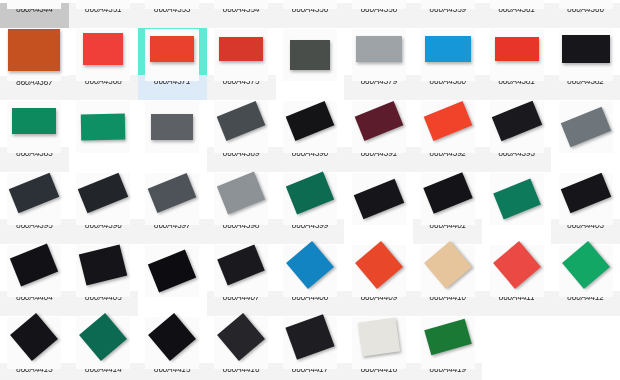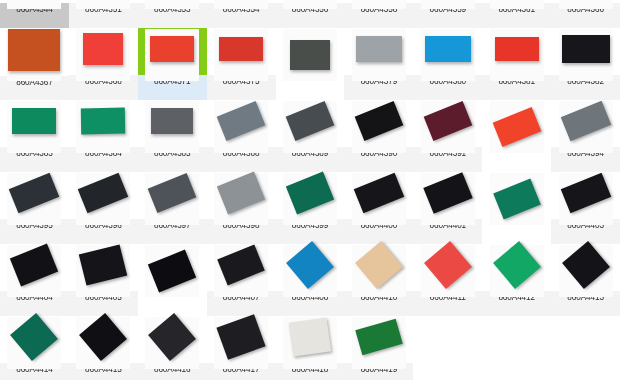--- a/index.html
+++ b/index.html
@@ -20,21 +20,21 @@
     background:#ffffff;
   }
   .cell{
     position:relative;
     width:68.9px;height:72px;
     box-sizing:border-box;
     display:flex;flex-direction:column;
     align-items:center;
     background:#ffffff;
   }
-  .cell.sel{ background:#84cc16; }
+  .cell.sel{ background:#5eead4; }
   .thumbwrap{
     width:60px;height:52px;
     margin:1px auto 0 auto;
     display:flex;align-items:center;justify-content:center;
     position:relative;
   }
   .tile-bg{
     position:absolute;left:3px;top:0px;
     width:54px;height:52px;
     background:#fbfbfb;
@@ -47,20 +47,21 @@
     width:68.9px;height:32px;line-height:14px;
     text-align:center;
     font-size:8.2px;
     color:#2a2a2a;
     letter-spacing:-0.1px;
     background:#f3f3f3;
     box-sizing:border-box;
     margin-top:5px;
     white-space:nowrap;
     overflow:hidden;
+    font-style:italic;
   }
   .label.hl{ background:#c8c8c8; }
   .label.selbg{ background:#ddeaf8; }
   
   .p-diamond{
     background-image:
       radial-gradient(circle at 50% 50%, rgba(255,255,255,.30) 0.8px, transparent 1.1px);
     background-size:5px 5px;
   }
   .p-studs{
@@ -215,35 +216,26 @@
         <div class="tile-bg"></div>
         <div class="tile p-studs" style="width: 44px; height: 26px; background: rgb(14, 138, 95); transform: rotate(0deg);"></div>
       </div>
       <div class="label">860A4383</div>
     </div>
     <div class="cell">
       <div class="thumbwrap">
         <div class="tile-bg"></div>
         <div class="tile p-none" style="width: 44px; height: 26px; background: rgb(14, 143, 100); transform: rotate(-1deg);"></div>
       </div>
-      <div class="label">860A4384</div>
     </div>
     <div class="cell">
       <div class="thumbwrap">
         <div class="tile-bg"></div>
         <div class="tile p-none" style="width: 42px; height: 26px; background: rgb(93, 97, 102); transform: rotate(0deg);"></div>
       </div>
-      <div class="label">860A4385</div>
-    </div>
-    <div class="cell">
-      <div class="thumbwrap">
-        <div class="tile-bg"></div>
-        <div class="tile p-grit" style="width: 42px; height: 26px; background: rgb(111, 122, 130); transform: rotate(-22deg);"></div>
-      </div>
-      <div class="label">860A4388</div>
     </div>
     <div class="cell">
       <div class="thumbwrap">
         <div class="tile-bg"></div>
         <div class="tile p-grit" style="width: 42px; height: 26px; background: rgb(71, 76, 80); transform: rotate(-22deg);"></div>
       </div>
       <div class="label">860A4389</div>
     </div>
     <div class="cell">
       <div class="thumbwrap">
@@ -257,27 +249,34 @@
         <div class="tile-bg"></div>
         <div class="tile p-grit" style="width: 42px; height: 26px; background: rgb(93, 28, 44); transform: rotate(-22deg);"></div>
       </div>
       <div class="label">860A4391</div>
     </div>
     <div class="cell">
       <div class="thumbwrap">
         <div class="tile-bg"></div>
         <div class="tile p-none" style="width: 42px; height: 26px; background: rgb(240, 67, 42); transform: rotate(-22deg);"></div>
       </div>
+      <div class="label">860A4392</div>
+    </div>
+    <div class="cell">
+      <div class="thumbwrap">
+        <div class="tile-bg"></div>
+        <div class="tile p-studs" style="width: 44px; height: 26px; background: rgb(26, 26, 30); transform: rotate(-22deg);"></div>
+      </div>
+      <div class="label">860A4393</div>
     </div>
     <div class="cell">
       <div class="thumbwrap">
         <div class="tile-bg"></div>
         <div class="tile p-coin" style="width: 44px; height: 26px; background: rgb(110, 118, 124); transform: rotate(-22deg);"></div>
       </div>
-      <div class="label">860A4394</div>
     </div>
     <div class="cell">
       <div class="thumbwrap">
         <div class="tile-bg"></div>
         <div class="tile p-ribs" style="width: 44px; height: 26px; background: rgb(43, 49, 54); transform: rotate(-22deg);"></div>
       </div>
       <div class="label">860A4395</div>
     </div>
     <div class="cell">
       <div class="thumbwrap">
@@ -305,21 +304,20 @@
         <div class="tile-bg"></div>
         <div class="tile p-none" style="width: 40px; height: 30px; background: rgb(12, 107, 80); transform: rotate(-22deg);"></div>
       </div>
       <div class="label">860A4399</div>
     </div>
     <div class="cell">
       <div class="thumbwrap">
         <div class="tile-bg"></div>
         <div class="tile p-studs" style="width: 44px; height: 26px; background: rgb(22, 22, 26); transform: rotate(-22deg);"></div>
       </div>
-      <div class="label">860A4400</div>
     </div>
     <div class="cell">
       <div class="thumbwrap">
         <div class="tile-bg"></div>
         <div class="tile p-grit" style="width: 42px; height: 28px; background: rgb(20, 20, 24); transform: rotate(-22deg);"></div>
       </div>
       <div class="label">860A4401</div>
     </div>
     <div class="cell">
       <div class="thumbwrap">
@@ -360,20 +358,27 @@
         <div class="tile p-grit" style="width: 40px; height: 28px; background: rgb(26, 26, 30); transform: rotate(-22deg);"></div>
       </div>
       <div class="label">860A4407</div>
     </div>
     <div class="cell">
       <div class="thumbwrap">
         <div class="tile-bg"></div>
         <div class="tile p-none" style="width: 34px; height: 34px; background: rgb(18, 132, 194); transform: rotate(-40deg);"></div>
       </div>
       <div class="label">860A4408</div>
+    </div>
+    <div class="cell">
+      <div class="thumbwrap">
+        <div class="tile-bg"></div>
+        <div class="tile p-none" style="width: 34px; height: 34px; background: rgb(232, 71, 42); transform: rotate(-40deg);"></div>
+      </div>
+      <div class="label">860A4409</div>
     </div>
     <div class="cell">
       <div class="thumbwrap">
         <div class="tile-bg"></div>
         <div class="tile p-none" style="width: 34px; height: 34px; background: rgb(230, 197, 156); transform: rotate(-40deg);"></div>
       </div>
       <div class="label">860A4410</div>
     </div>
     <div class="cell">
       <div class="thumbwrap">

